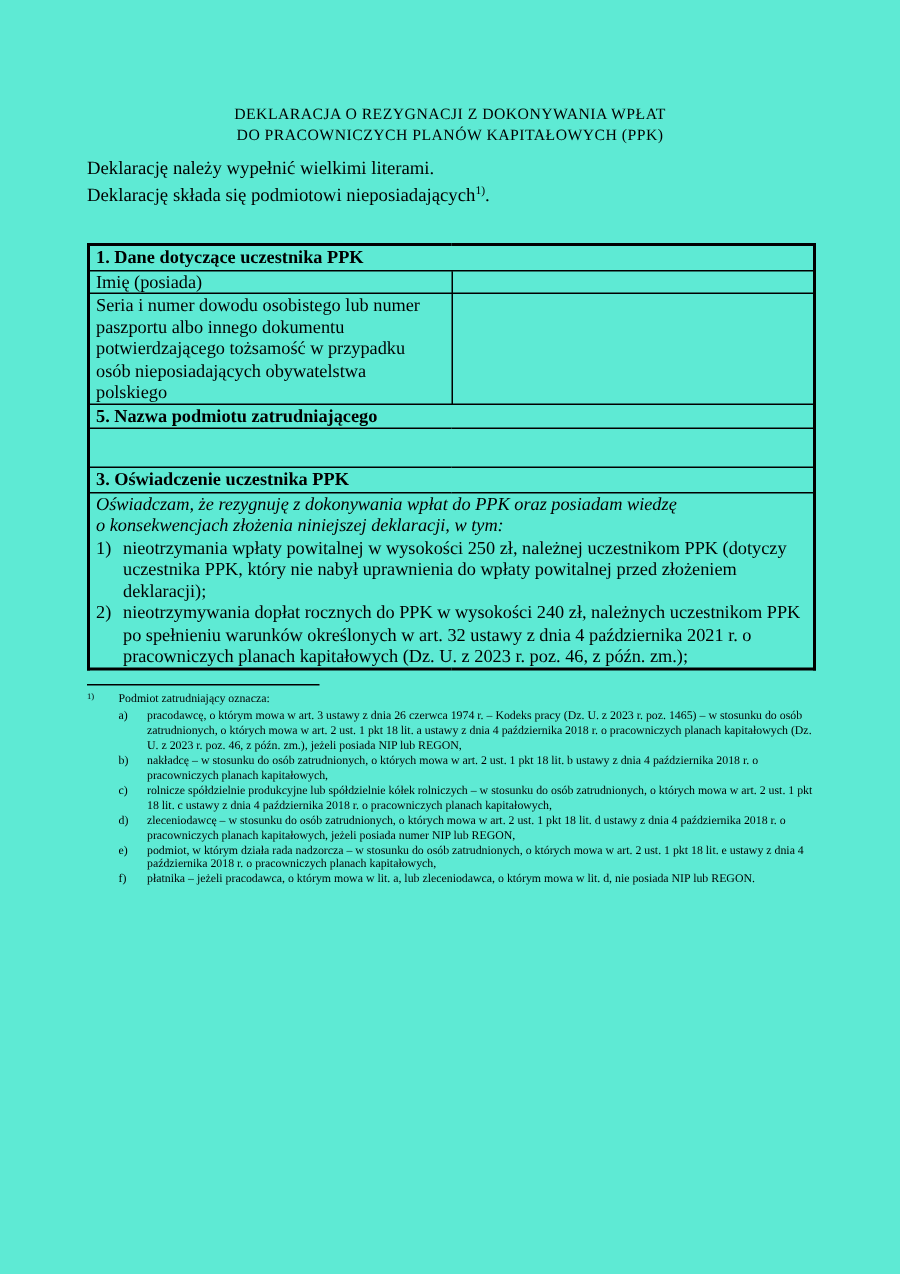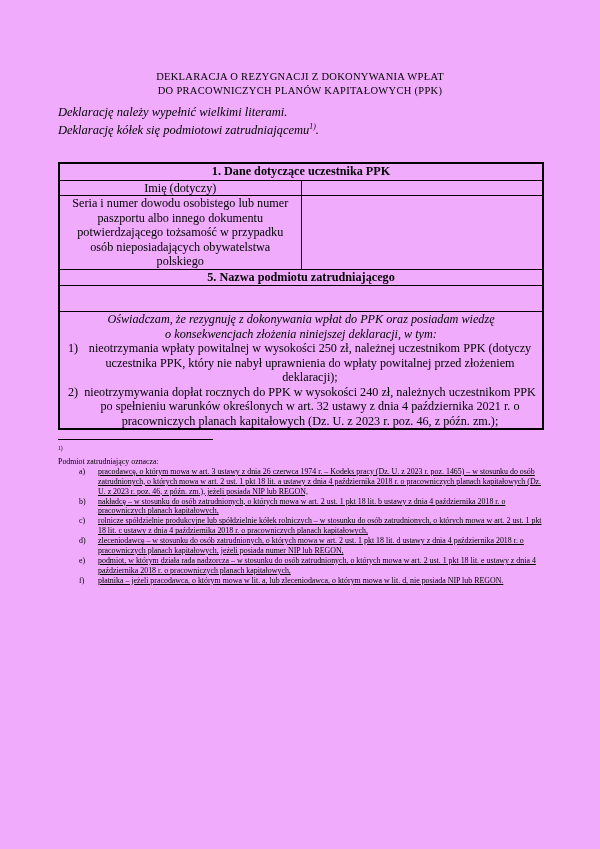--- a/index.html
+++ b/index.html
@@ -1,52 +1,50 @@
 <!DOCTYPE html>
 <html><head>
 <meta charset="utf-8">
 <style>
   * { margin: 0; padding: 0; box-sizing: border-box; }
   html, body { background: #ffffff; }
   .page {
     position: relative;
     width: 600px;
     height: 849px;
-    background: #f0abfc;
+    background: #5eead4;
     color: #000000;
     font-family: "Liberation Serif", serif;
     overflow: hidden;
   }
   .doc-title {
     margin-top: 70px;
     text-align: center;
     font-size: 10.5px;
     letter-spacing: 0.3px;
     line-height: 14px;
   }
   .intro {
     margin: 7px 0 0 58px;
     font-size: 12.5px;
     line-height: 14.6px;
-    font-style: italic;
   }
   .intro sup { font-size: 0.62em; }
   table.form-table {
     margin: 25px 0 0 58px;
     width: 486px;
     border-collapse: collapse;
     table-layout: fixed;
     font-size: 12.2px;
     line-height: 14.5px;
   }
   table.form-table td {
     border: 1px solid #000000;
     vertical-align: top;
     padding: 0 4px;
-    text-align: center;
   }
   table.form-table { border: 2px solid #000000; }
   tr.sec td { font-weight: bold; line-height: 15.5px; }
   td.lbl { width: 240px; white-space: pre-line; }
   td.val { width: 246px; }
   tr.empty-row td { height: 26px; }
   .stmt-intro { white-space: pre-line; font-style: italic; }
   .stmt-item { display: flex; }
   .stmt-num { width: 18px; flex-shrink: 0; }
   .stmt-text { flex: 1; }
@@ -54,64 +52,67 @@
     margin: 9px 0 0 58px;
     width: 155px;
     border-top: 1px solid #000000;
   }
   .footnotes {
     margin: 4px 0 0 58px;
     width: 489px;
     font-size: 7.9px;
     line-height: 9.9px;
   }
-  .fn-head { display: flex; flex-direction: column; }
+  .fn-head { display: flex; }
   .fn-ref { width: 21px; flex-shrink: 0; }
   .fn-ref sup { font-size: 0.72em; }
   .fn-item { display: flex; margin-left: 21px; }
   .fn-letter { width: 19px; flex-shrink: 0; }
-  .fn-text { flex: 1; text-decoration: underline; }
+  .fn-text { flex: 1; }
 </style>
 </head>
 <body>
 
 <div class="page">
 
   <div class="doc-title">
     <div>DEKLARACJA O REZYGNACJI Z DOKONYWANIA WPŁAT</div>
     <div>DO PRACOWNICZYCH PLANÓW KAPITAŁOWYCH (PPK)</div>
   </div>
 
   <div class="intro">
     <div>Deklarację należy wypełnić wielkimi literami.</div>
-    <div><span>Deklarację kółek się podmiotowi zatrudniającemu</span><sup>1)</sup><span>.</span></div>
+    <div><span>Deklarację składa się podmiotowi nieposiadających</span><sup>1)</sup><span>.</span></div>
   </div>
 
   <table class="form-table">
     <tbody>
       <tr class="sec">
         <td colspan="2">1. Dane dotyczące uczestnika PPK</td>
       </tr>
       <tr>
-        <td class="lbl">Imię (dotyczy)</td>
+        <td class="lbl">Imię (posiada)</td>
         <td class="val"></td>
       </tr>
       <tr>
         <td class="lbl">Seria i numer dowodu osobistego lub numer
 paszportu albo innego dokumentu
 potwierdzającego tożsamość w przypadku
 osób nieposiadających obywatelstwa
 polskiego</td>
         <td class="val"></td>
       </tr>
       <tr class="sec">
         <td colspan="2">5. Nazwa podmiotu zatrudniającego</td>
       </tr>
       <tr class="empty-row">
         <td colspan="2"></td>
+      </tr>
+      <tr class="sec">
+        <td colspan="2">3. Oświadczenie uczestnika PPK</td>
       </tr>
       <tr>
         <td colspan="2">
           <div class="stmt-intro">Oświadczam, że rezygnuję z dokonywania wpłat do PPK oraz posiadam wiedzę
 o konsekwencjach złożenia niniejszej deklaracji, w tym:</div>
           <div class="stmt-item">
             <span class="stmt-num">1)</span>
             <span class="stmt-text">nieotrzymania wpłaty powitalnej w wysokości 250 zł, należnej uczestnikom PPK (dotyczy uczestnika PPK, który nie nabył uprawnienia do wpłaty powitalnej przed złożeniem deklaracji);</span>
           </div>
           <div class="stmt-item">

